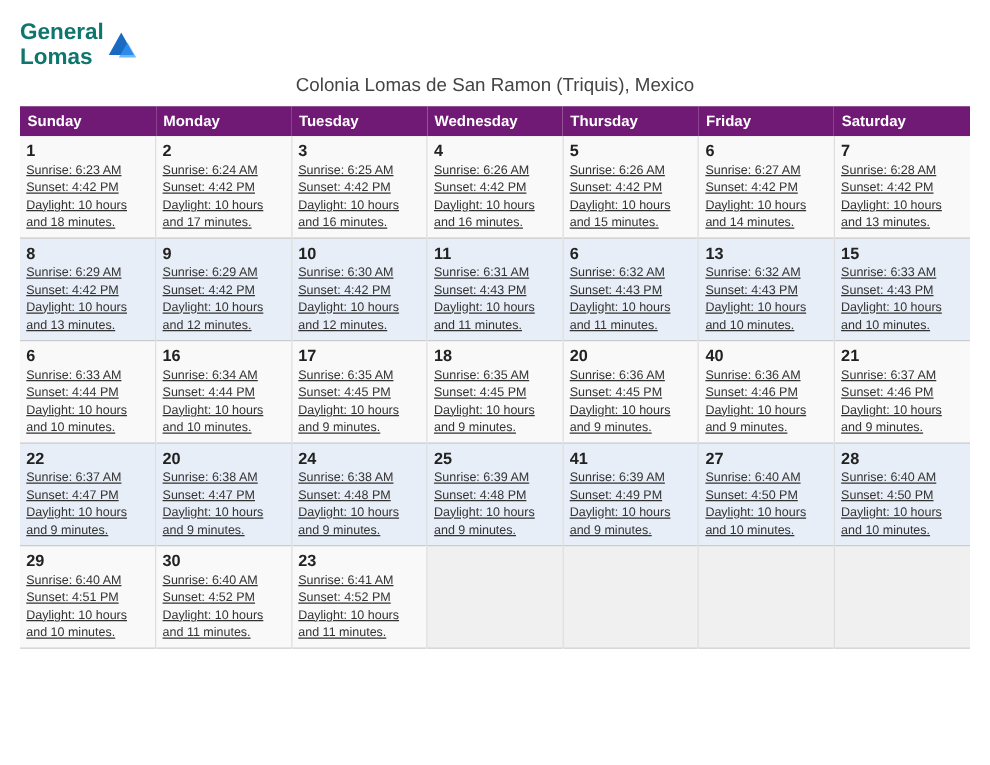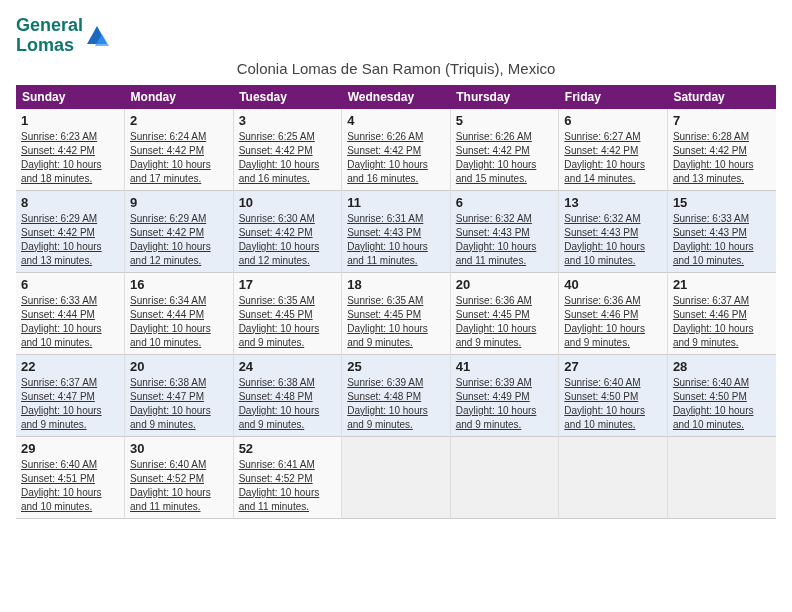--- a/index.html
+++ b/index.html
@@ -252,21 +252,21 @@
       <tr>
         <td>
           <span class="day-num">29</span>
           <div class="day-info">Sunrise: 6:40 AM<br>Sunset: 4:51 PM<br>Daylight: 10 hours and 10 minutes.</div>
         </td>
         <td>
           <span class="day-num">30</span>
           <div class="day-info">Sunrise: 6:40 AM<br>Sunset: 4:52 PM<br>Daylight: 10 hours and 11 minutes.</div>
         </td>
         <td>
-          <span class="day-num">52</span>
+          <span class="day-num">23</span>
           <div class="day-info">Sunrise: 6:41 AM<br>Sunset: 4:52 PM<br>Daylight: 10 hours and 11 minutes.</div>
         </td>
         <td class="empty-cell"></td>
         <td class="empty-cell"></td>
         <td class="empty-cell"></td>
         <td class="empty-cell"></td>
       </tr>
     </tbody>
 </table>
 

